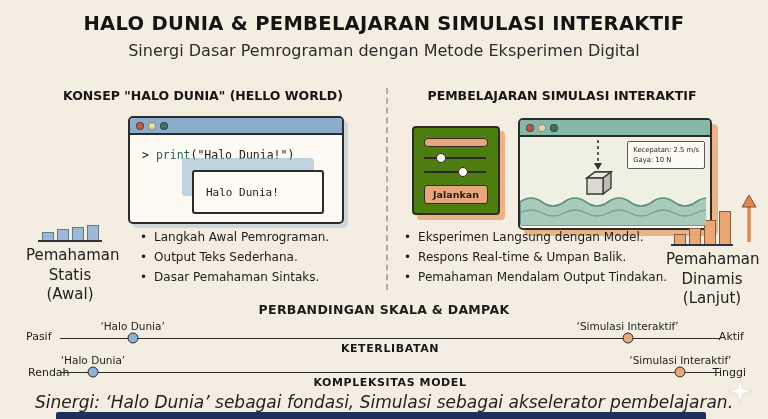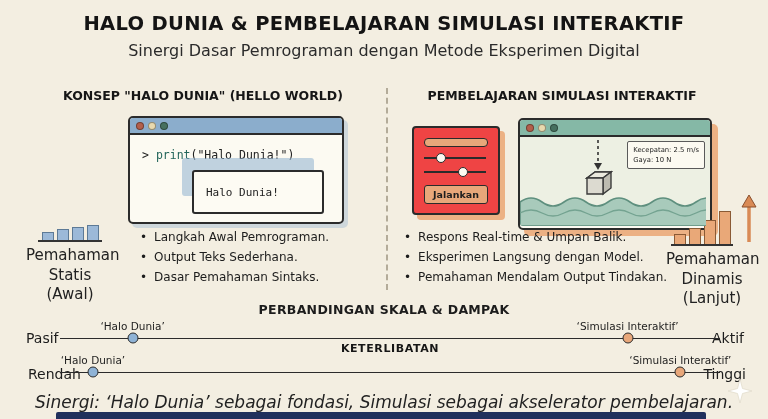--- a/index.html
+++ b/index.html
@@ -41,21 +41,21 @@
   .bar{width:10px;}
   .chart-static .bar{background:#9cb9d8;border:1px solid #5d7a96;border-bottom:none;}
   .chart-dynamic .bar{background:#e9a878;border:1px solid #8a5a35;border-bottom:none;}
   .chart-label{font-size:15px;line-height:1.3;color:#222;margin-top:4px;}
   .chart-static{left:26px;top:222px;width:88px;}
   .chart-static .bars-row{width:60px;height:18px;}
   .chart-dynamic{left:666px;top:194px;width:92px;}
   .dyn-row{display:flex;align-items:flex-end;justify-content:center;}
   .chart-dynamic .bars-row{width:58px;height:34px;}
   
-  .control-panel{left:412px;top:126px;width:88px;border:2px solid #2b2b2b;border-radius:4px;background:#ef4444;box-shadow:5px 5px 0 #ecb184;padding:10px 14px 9px 10px;box-sizing:border-box;}
+  .control-panel{left:412px;top:126px;width:88px;border:2px solid #2b2b2b;border-radius:4px;background:#4d7c0f;box-shadow:5px 5px 0 #ecb184;padding:10px 14px 9px 10px;box-sizing:border-box;}
   .slider-track{height:7px;background:#e8a77a;border:1.5px solid #2b2b2b;border-radius:4px;width:62px;margin-bottom:10px;}
   .slider-line{height:2px;background:#2b2b2b;width:62px;position:relative;margin-bottom:12px;}
   .knob{position:absolute;top:-4px;width:8px;height:8px;border-radius:50%;background:#fcfaf1;border:1.5px solid #2b2b2b;}
   .run-button{width:62px;height:17px;background:#e8a77a;border:1.8px solid #2b2b2b;border-radius:3px;display:flex;align-items:center;justify-content:center;font-size:9.5px;font-weight:bold;color:#1e1e1e;cursor:pointer;}
   
   .sim-window{left:518px;top:118px;width:190px;height:108px;box-shadow:6px 6px 0 #ecb184;}
   .sim-body{position:relative;height:89px;background:#edf0e3;border-radius:0 0 3px 3px;overflow:hidden;}
   .annotation-box{position:absolute;right:5px;top:4px;background:#fcfaf1;border:1px solid #5a5a5a;border-radius:2px;padding:3px 5px;font-size:6.8px;line-height:1.5;color:#222;z-index:3;}
   .sim-arrow{position:absolute;left:62px;top:2px;z-index:2;}
   .sim-cube{position:absolute;left:58px;top:28px;z-index:2;}
@@ -63,21 +63,21 @@
   
   .comparison-heading{top:302px;left:0;right:0;text-align:center;font-size:12.5px;font-weight:bold;letter-spacing:.3px;}
   .scale-row{left:60px;right:48px;position:absolute;height:34px;}
   .scale-line{position:absolute;left:0;right:0;border-top:1.6px solid #2b2b2b;}
   .scale-point{position:absolute;width:0;height:0;}
   .point-dot{position:absolute;left:0;top:0;width:9px;height:9px;border:1.6px solid #2b2b2b;border-radius:50%;transform:translate(-50%,-50%);}
   .dot-blue{background:#8fb3d6;}
   .dot-orange{background:#e8a77a;}
   .point-label{position:absolute;left:0;bottom:6px;transform:translateX(-50%);white-space:nowrap;font-size:10.5px;color:#1d1d1d;}
   .axis-label{position:absolute;left:0;right:0;text-align:center;font-size:11px;font-weight:bold;letter-spacing:.6px;color:#161616;}
-  .end-label{position:absolute;font-size:14px;color:#1c1c1c;}
+  .end-label{position:absolute;font-size:11px;color:#1c1c1c;}
   .synergy-footer{top:392px;left:0;right:0;text-align:center;font-style:italic;font-size:17px;color:#222;}
   .bottom-bar{left:56px;right:62px;bottom:0;height:7px;background:#20305c;border-radius:2px 2px 0 0;}
   .sparkle{right:16px;bottom:16px;}
 </style>
 </head>
 <body>
 
 <div class="abs main-title">HALO DUNIA &amp; PEMBELAJARAN SIMULASI INTERAKTIF</div>
 <div class="abs subtitle">Sinergi Dasar Pemrograman dengan Metode Eksperimen Digital</div>
 
@@ -150,22 +150,22 @@
       <polygon points="9,13 25,13 25,29 9,29" fill="#dcdad0" stroke="#3a3a3a" stroke-width="1.4"></polygon>
     </svg>
     <svg class="sim-waves" width="186" height="40" viewBox="0 0 186 40">
       <path d="M0,16 Q11,8 22,16 T44,16 T66,16 T88,16 T110,16 T132,16 T154,16 T176,16 T198,16 V40 H0 Z" fill="#a8cabb" stroke="#5e8f7e" stroke-width="1.6"></path>
       <path d="M0,27 Q11,21 22,27 T44,27 T66,27 T88,27 T110,27 T132,27 T154,27 T176,27 T198,27" fill="none" stroke="#74a391" stroke-width="1.4"></path>
     </svg>
   </div>
 </div>
 
 <ul class="abs bullets bullets-right">
+  <li>Eksperimen Langsung dengan Model.</li>
   <li>Respons Real-time &amp; Umpan Balik.</li>
-  <li>Eksperimen Langsung dengan Model.</li>
   <li>Pemahaman Mendalam Output Tindakan.</li>
 </ul>
 
 <div class="abs mini-chart chart-dynamic">
   <div class="dyn-row">
     <div class="bars-row">
         <div class="bar" style="height: 9px;"></div>
         <div class="bar" style="height: 15px;"></div>
         <div class="bar" style="height: 23px;"></div>
         <div class="bar" style="height: 32px;"></div>
@@ -200,20 +200,21 @@
 <div class="scale-row" style="top:356px;">
   <div class="scale-line" style="top:16px;"></div>
   <div class="scale-point" style="top: 16px; left: 5%;">
     <span class="point-label">‘Halo Dunia’</span>
     <span class="point-dot dot-blue"></span>
   </div>
   <div class="scale-point" style="top: 16px; left: 94%;">
     <span class="point-label">‘Simulasi Interaktif’</span>
     <span class="point-dot dot-orange"></span>
   </div>
+  <div class="axis-label" style="top:20px;">KOMPLEKSITAS MODEL</div>
 </div>
 
 <div class="abs synergy-footer">Sinergi: ‘Halo Dunia’ sebagai fondasi, Simulasi sebagai akselerator pembelajaran.</div>
 
 <div class="abs bottom-bar"></div>
 
 <svg class="abs sparkle" width="24" height="24" viewBox="0 0 24 24">
   <path d="M12 0 L14.5 9.5 L24 12 L14.5 14.5 L12 24 L9.5 14.5 L0 12 L9.5 9.5 Z" fill="#ffffff" stroke="#e2dccb" stroke-width="0.8"></path>
 </svg>
 

